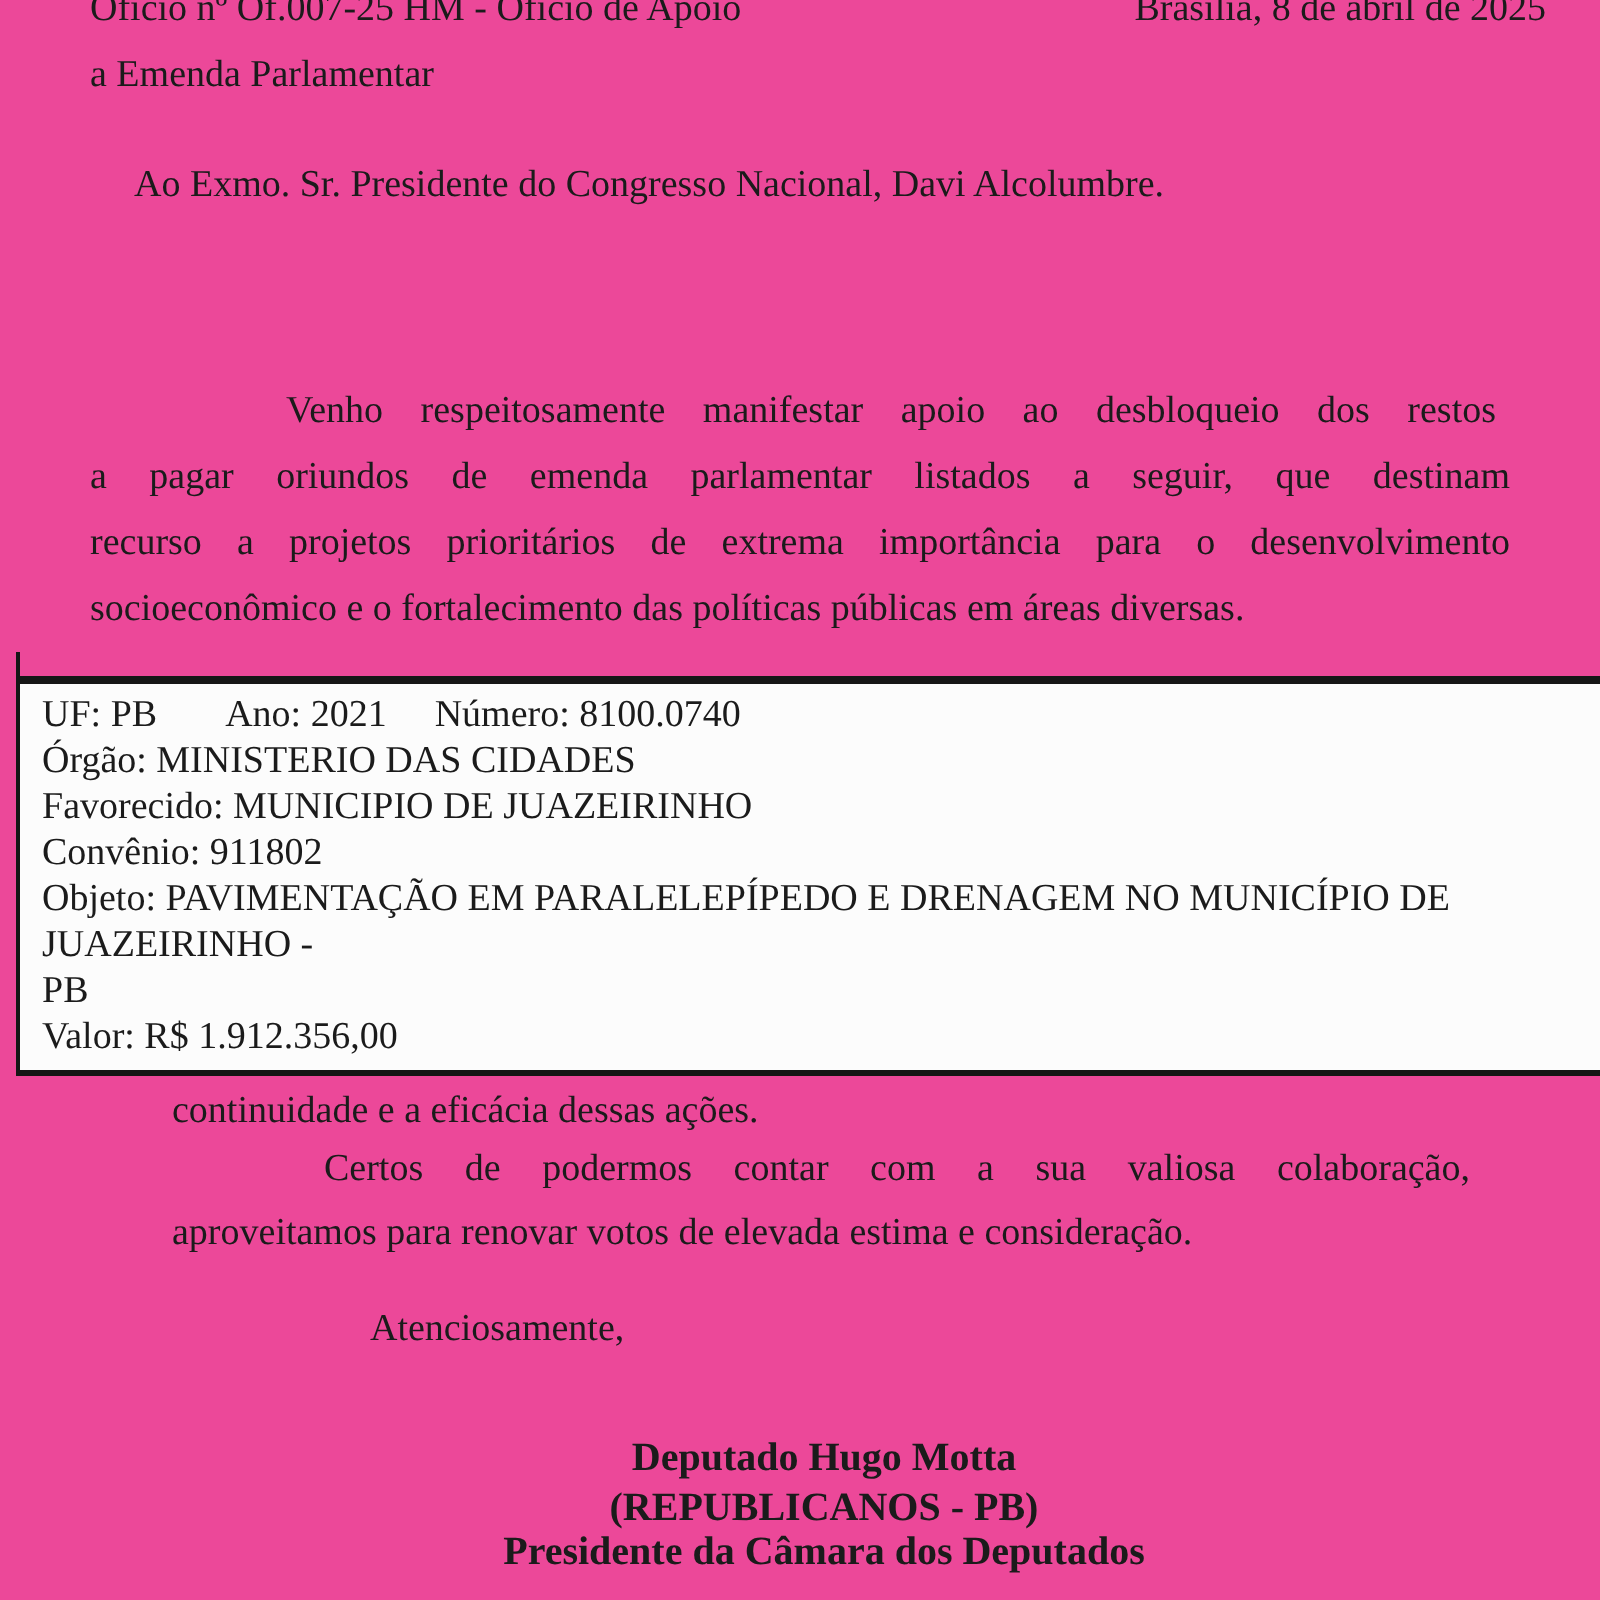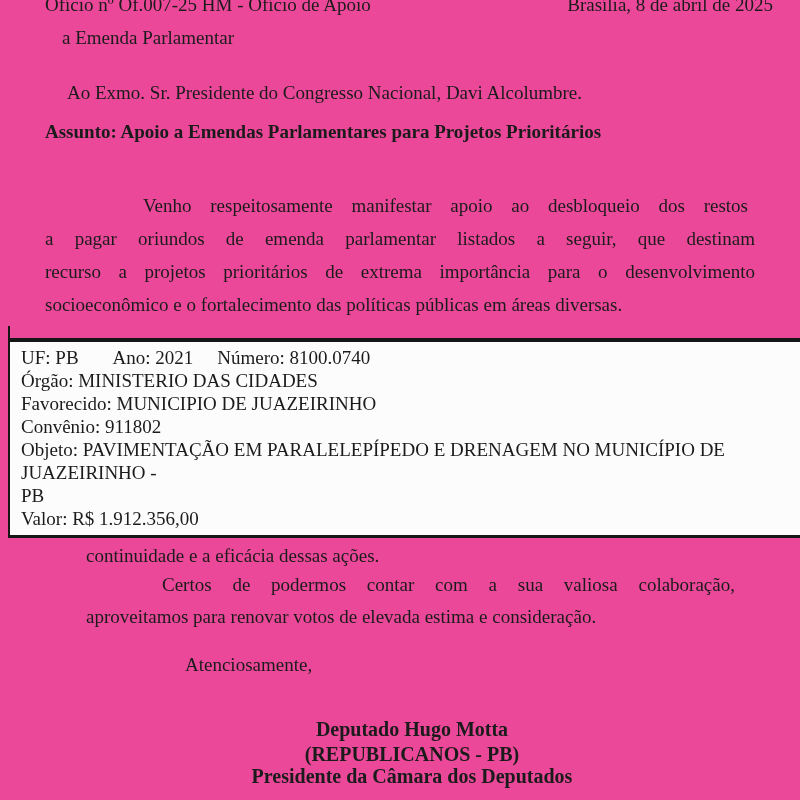--- a/index.html
+++ b/index.html
@@ -36,25 +36,24 @@
   .under-box { z-index:1; }
   .sig { line-height:24px; font-size:20px; }
 </style>
 </head>
 <body>
 
 <div class="page">
 
   <div class="abs" style="left:45px; top:-8px;">Ofício nº Of.007-25 HM - Ofício de Apoio</div>
   <div class="abs right" style="right:27px; top:-8px;">Brasília, 8 de abril de 2025</div>
-  <div class="abs" style="left:62px; top:25px;">a Emenda Parlamentar</div>
+  <div class="abs" style="left:45px; top:25px;">a Emenda Parlamentar</div>
 
   <div class="abs" style="left:45px; top:80px;margin-left:22px;">Ao Exmo. Sr. Presidente do Congresso Nacional, Davi Alcolumbre.</div>
 
-  <div class="abs b" style="left:45px; top:119px;">Assunto: Apoio a Emendas Parlamentares para Projetos Prioritários</div>
 
   <div class="abs jl" style="left:143px; top:193px; width:605px;">Venho respeitosamente manifestar apoio ao desbloqueio dos restos</div>
   <div class="abs jl" style="left:45px; top:226px; width:710px;">a pagar oriundos de emenda parlamentar listados a seguir, que destinam</div>
   <div class="abs jl" style="left:45px; top:259px; width:710px;">recurso a projetos prioritários de extrema importância para o desenvolvimento</div>
   <div class="abs" style="left:45px; top:292px;">socioeconômico e o fortalecimento das políticas públicas em áreas diversas.</div>
 
   <div class="abs jl under-box" style="left:90px; top:511px; width:645px;">de Vossa Excelência para o desbloqueio desses recursos é crucial para garantir a</div>
   <div class="abs" style="left:86px; top:543px;">continuidade e a eficácia dessas ações.</div>
 
   <div class="box-tick"></div>

